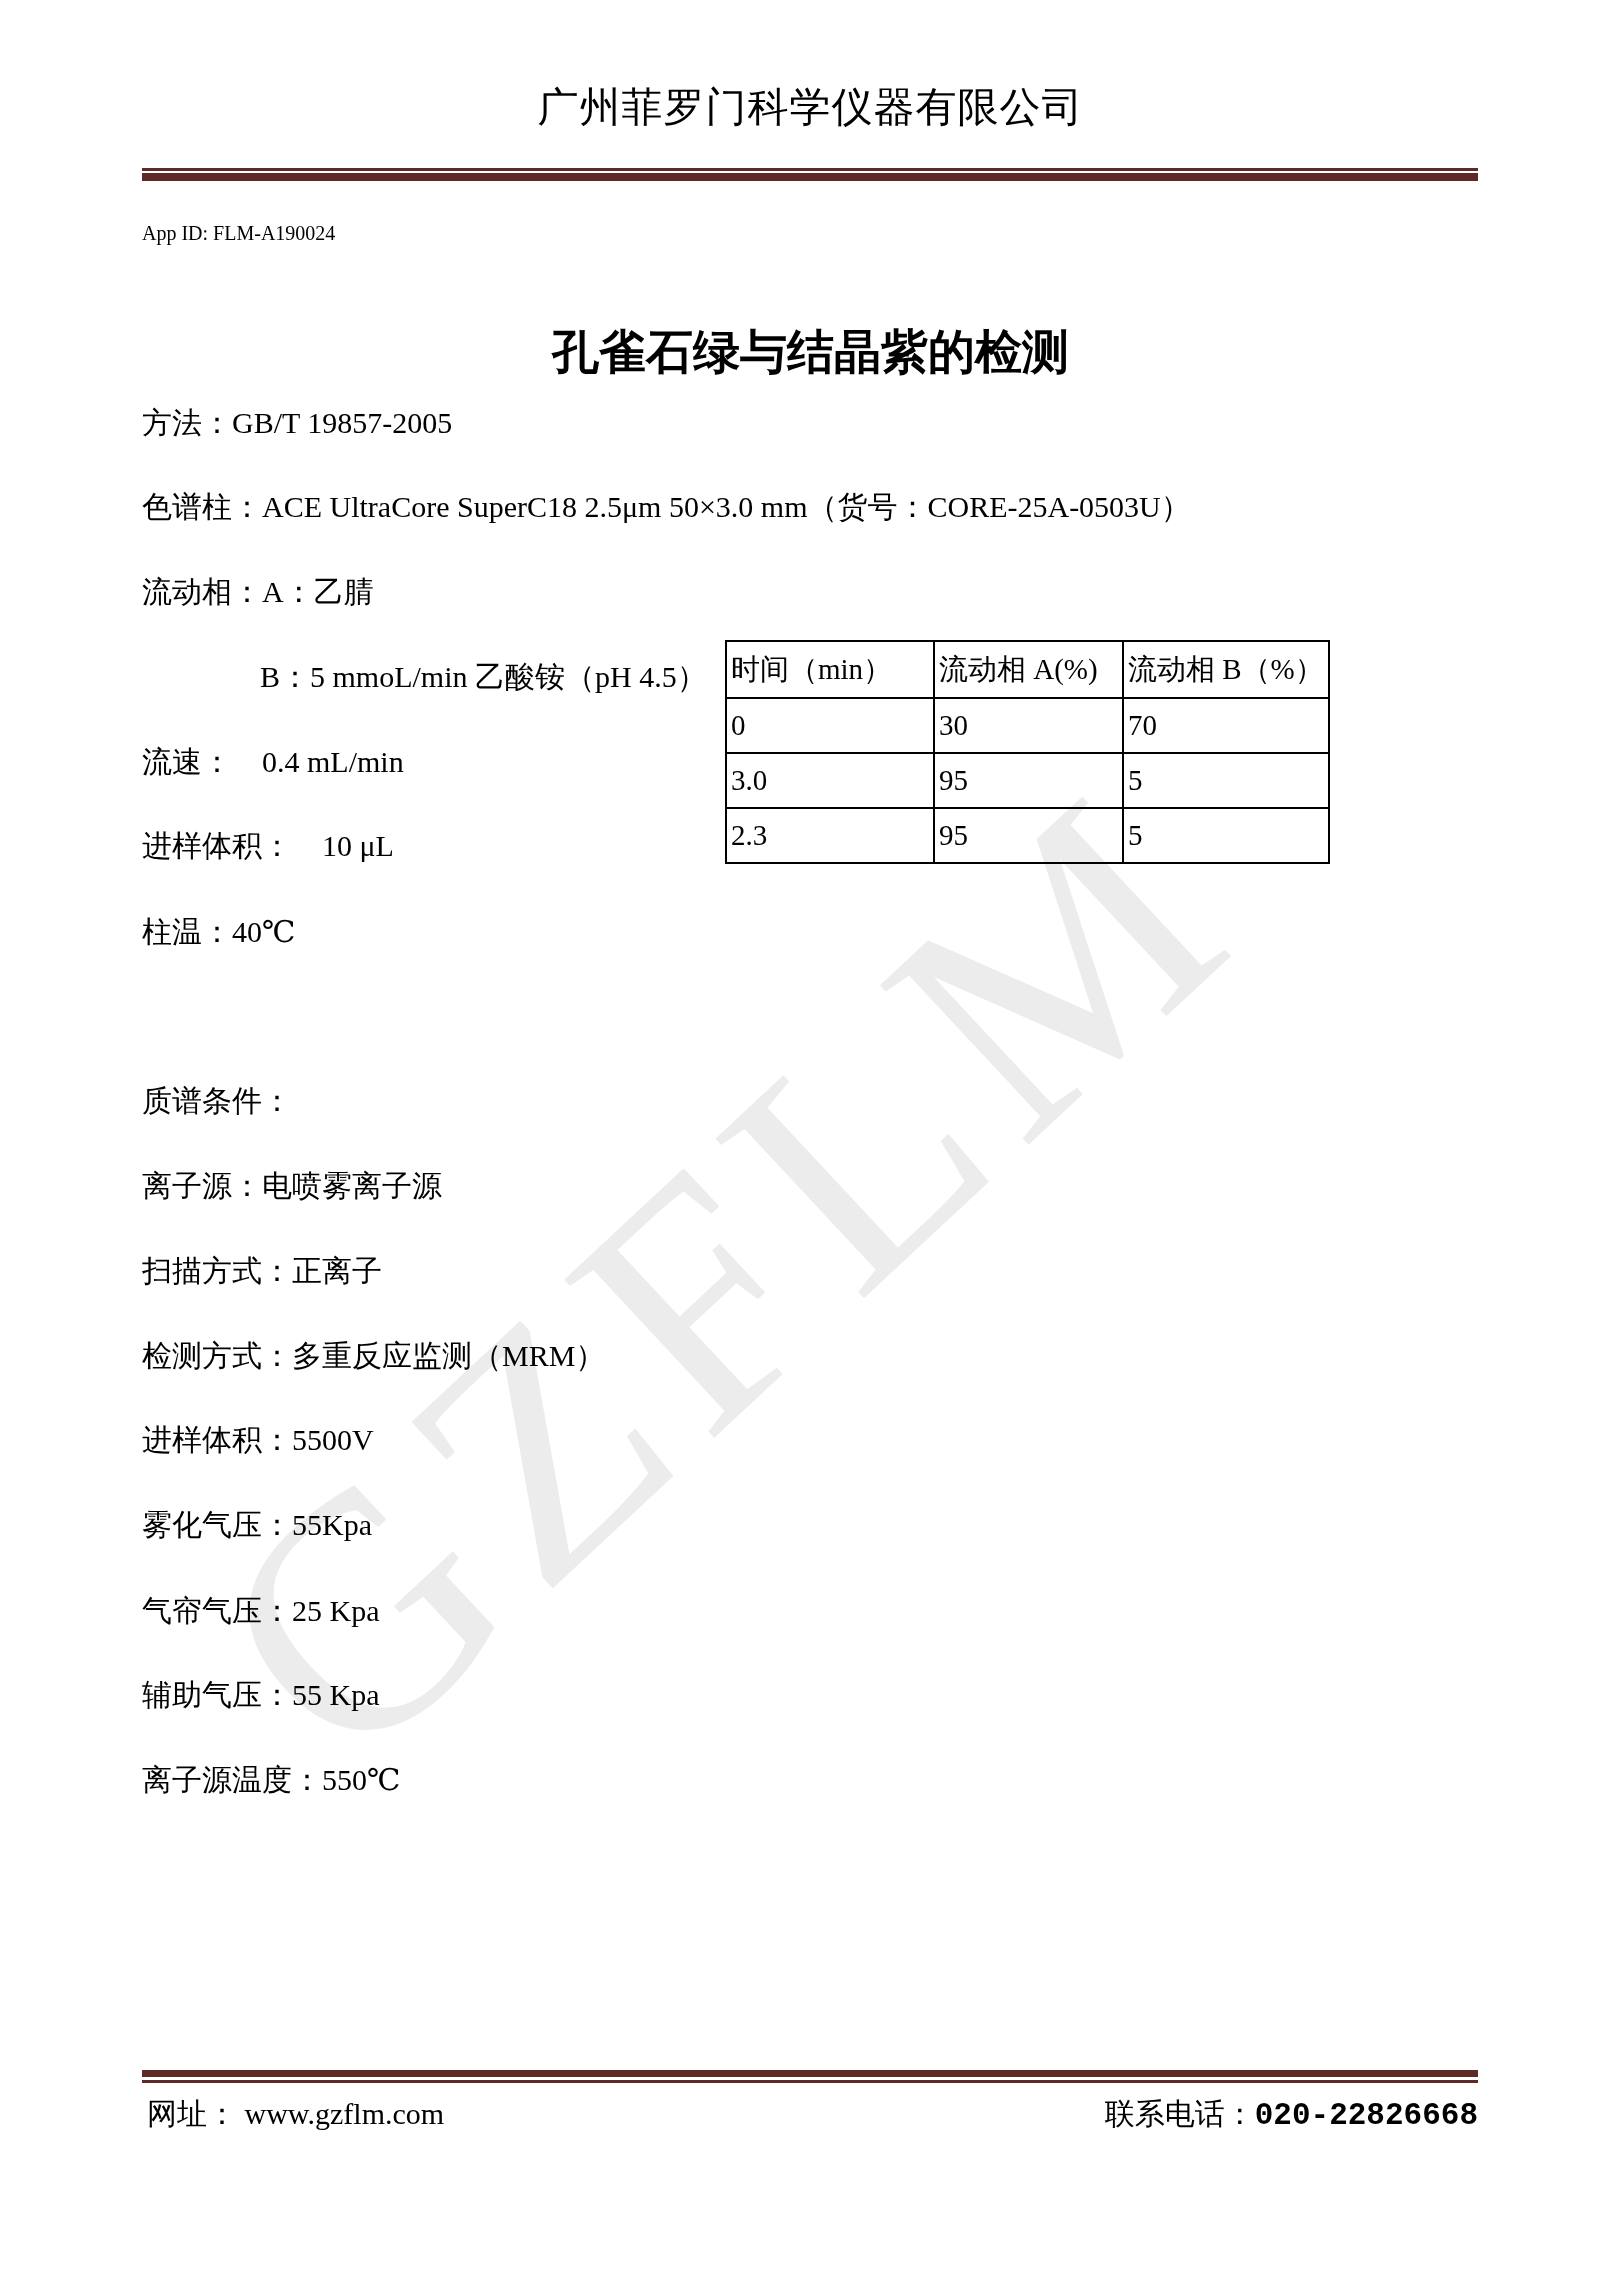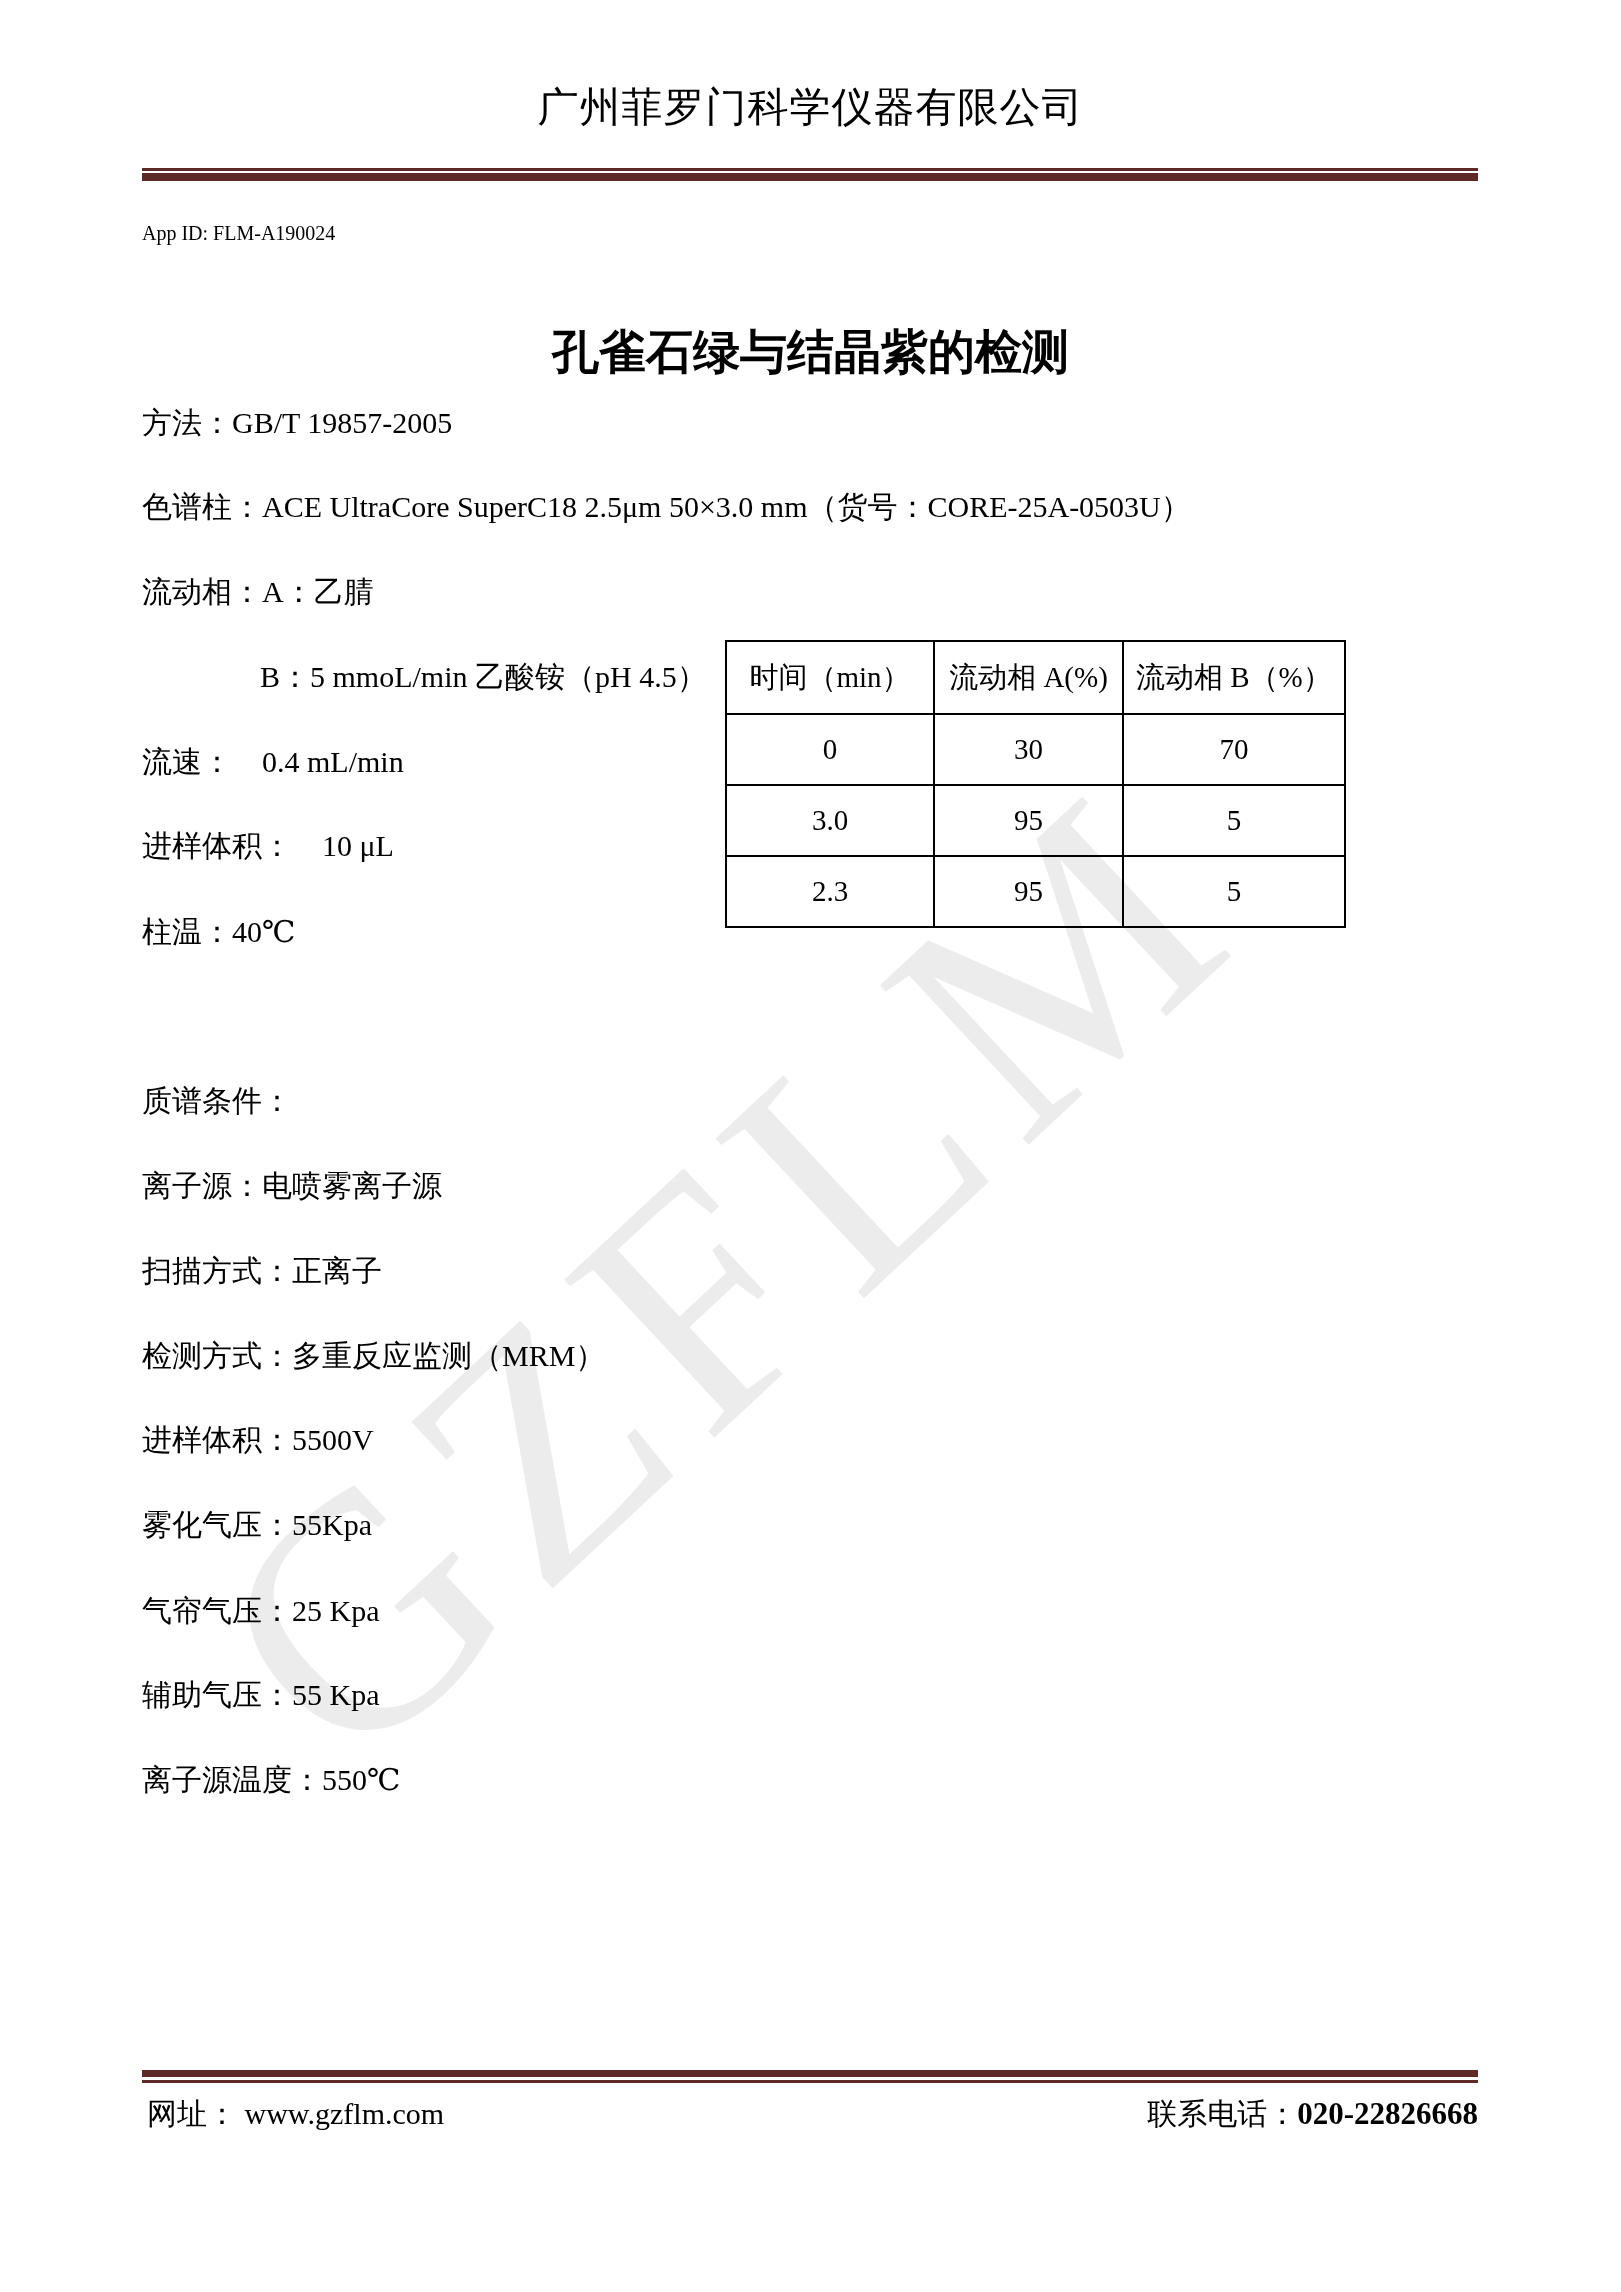--- a/index.html
+++ b/index.html
@@ -45,34 +45,34 @@
   }
   .line.indent{left:260px;}
   table.gradient{
     position:absolute;left:725px;top:640px;
     border-collapse:collapse;
     table-layout:fixed;
     z-index:1;
   }
   table.gradient th,table.gradient td{
     border:2.9px solid #000;
-    text-align:center;vertical-align:middle;
+    text-align:left;vertical-align:middle;
     font-size:29px;font-weight:normal;
-    padding:12px;white-space:pre;
+    padding:4px;white-space:pre;
     font-family:"Liberation Serif","DejaVu Serif",serif;
   }
   table.gradient th{height:47px;}
   table.gradient td{height:45px;}
   .col-time{width:208px;}
   .col-a{width:189px;}
   .col-b{width:206px;}
   .footer-website{position:absolute;left:147px;top:2094px;font-size:30px;white-space:pre;}
   .footer-phone{position:absolute;right:143px;top:2094px;font-size:30px;white-space:pre;}
   .footer-phone .num{
-    font-family:Liberation Serif, serif;
+    font-family:Liberation Mono, monospace;
     font-weight:600;font-size:31px;
   }
 </style>
 </head>
 <body>
 
 <div class="page">
 
   <div class="watermark">GZFLM</div>
 

